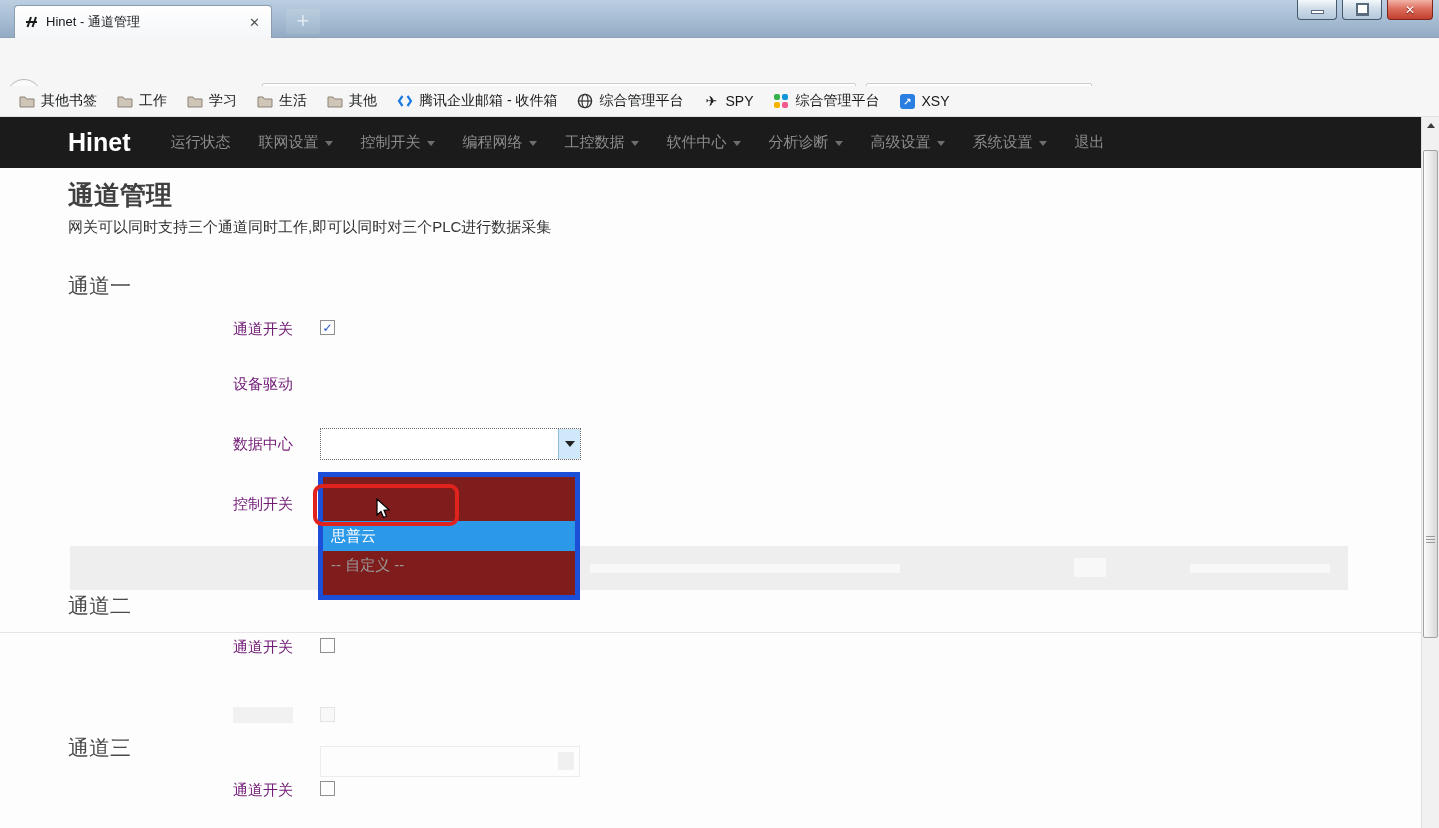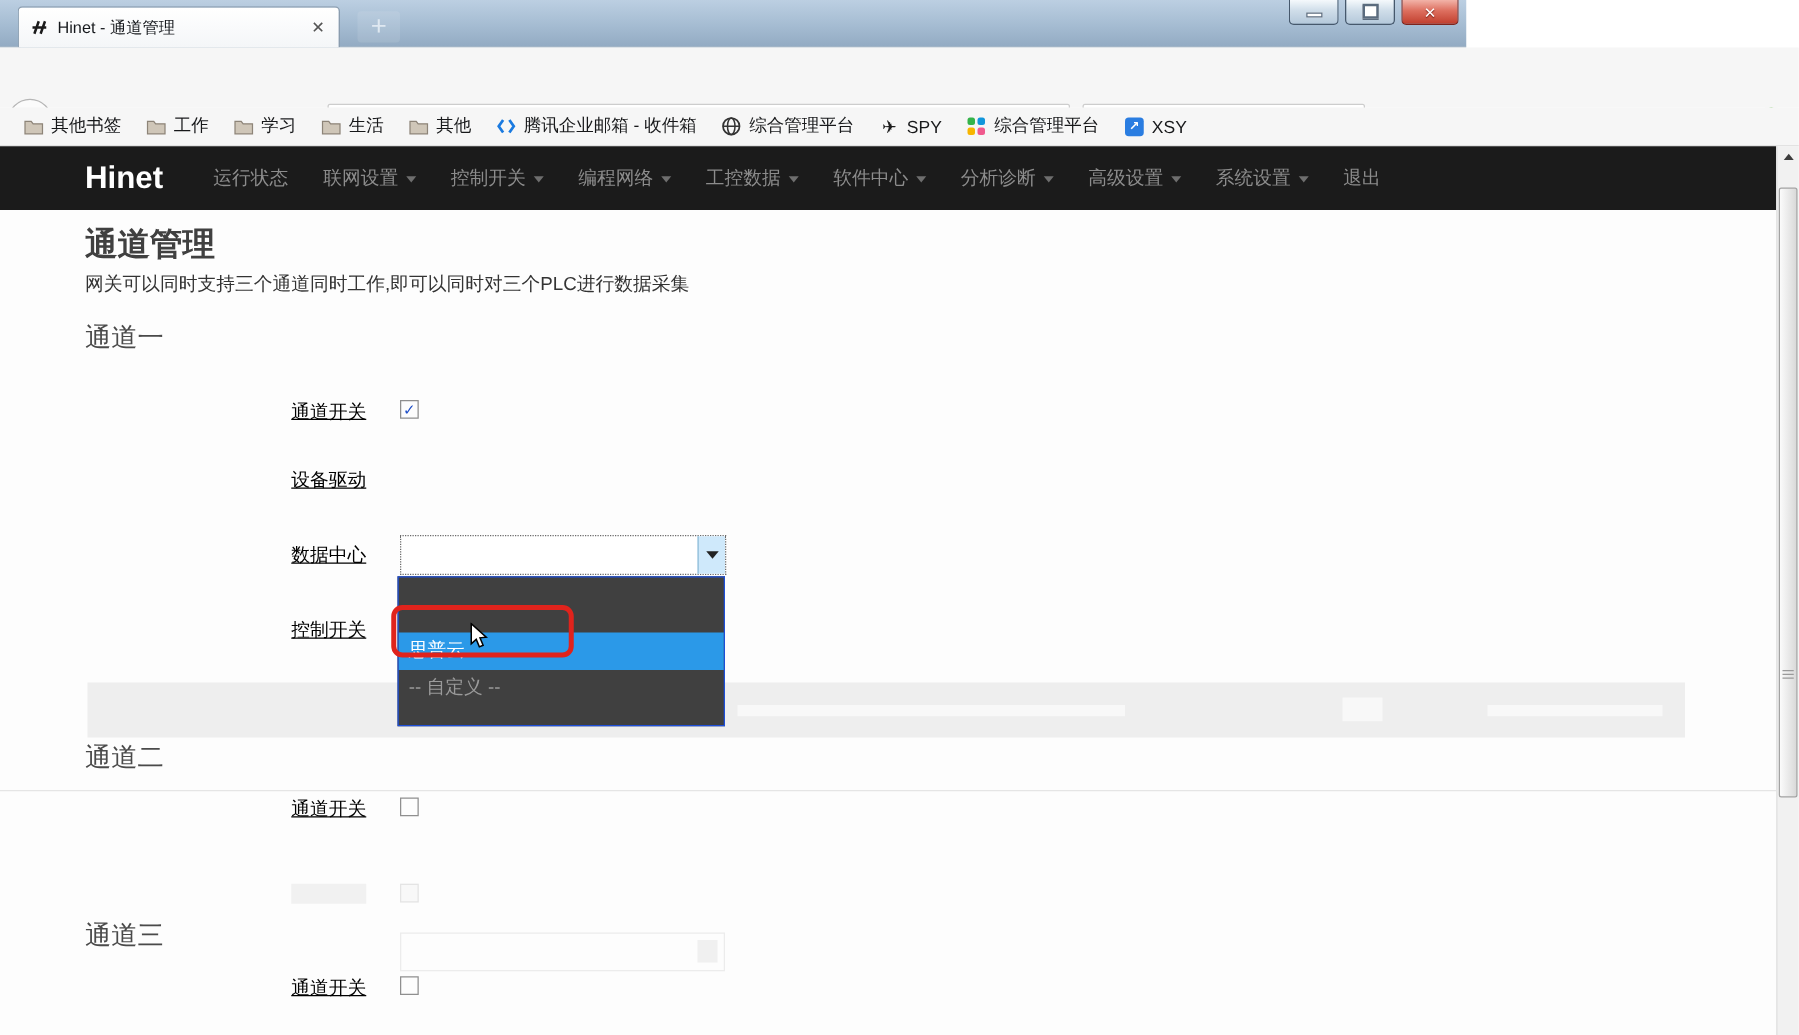--- a/index.html
+++ b/index.html
@@ -1,21 +1,21 @@
 <!DOCTYPE html>
 <html><head>
 <meta charset="utf-8">
 <style>
   * { margin:0; padding:0; box-sizing:border-box; }
   html,body { width:1439px; height:828px; overflow:hidden; background:#fff;
               font-family:"Liberation Sans","DejaVu Sans",sans-serif; }
   .app { position:absolute; top:0; left:0; width:1439px; height:828px; }
 
   
-  .titlebar { position:absolute; top:0; left:0; width:1173px; height:38px;
+  .titlebar { position:absolute; top:0; left:0; width:1439px; height:38px;
               background:linear-gradient(#bccfe2,#a5bcd2 55%,#93abc3); border-bottom:1px solid #8ba2b8; }
   .tab { position:absolute; left:14px; top:5px; width:258px; height:33px;
          background:linear-gradient(#fff,#f4f6f8); border:1px solid #8a9cae; border-bottom:none;
          border-radius:4px 4px 0 0; display:flex; align-items:center; padding:0 8px; }
   .favicon { width:16px; height:16px; margin-right:7px; flex:0 0 auto; }
   .tab-title { font-size:13px; color:#15181c; flex:1 1 auto; white-space:nowrap; overflow:hidden; }
   .tab-close { font-size:13px; color:#555; padding:0 3px; cursor:default; }
   .newtab { position:absolute; left:286px; top:9px; width:34px; height:25px; border-radius:3px;
             color:#dfe8f1; font-size:22px; line-height:23px; text-align:center;
             background:rgba(255,255,255,0.10); }
@@ -80,38 +80,38 @@
   .navitems { display:flex; align-items:center; margin-left:40px; gap:28px; }
   .navitem { font-size:15px; color:#8c8c8c; display:flex; align-items:center; white-space:nowrap; }
   .caret { width:0; height:0; border-left:4px solid transparent; border-right:4px solid transparent;
            border-top:5px solid #6e6e6e; margin-left:6px; margin-top:2px; }
 
   
   .page { position:absolute; top:168px; left:0; width:1421px; height:660px; background:#fdfdfd; }
   .pg-title { position:absolute; left:68px; top:10px; font-size:26px; font-weight:bold; color:#404040; }
   .pg-sub   { position:absolute; left:68px; top:50px; font-size:15px; color:#333; }
   .sec-h { position:absolute; left:68px; font-size:21px; color:#4a4a4a; }
-  .flabel { position:absolute; font-size:15px; color:#000000;text-decoration:underline; }
+  .flabel { position:absolute; font-size:15px; color:#701a75; }
   .cb { position:absolute; width:15px; height:15px; background:#fdfdfd; border:1px solid #8f8f8f;
         display:flex; align-items:center; justify-content:center; }
   .cb .chk { color:#1f4fc8; font-size:12px; font-weight:bold; line-height:12px; }
   .cb.ghosted { border-color:#e4e4e4; background:#f8f8f8; }
 
   .select { position:absolute; height:33px; width:261px; background:#fff; border:1px solid #9a9a9a; }
   .select .val { position:absolute; left:10px; top:0; line-height:31px; font-size:14px; color:#555; }
   .select .btn { position:absolute; right:0; top:0; bottom:0; width:22px;
                  background:linear-gradient(#f8f8f8,#dcdcdc); border-left:1px solid #9a9a9a;
                  display:flex; align-items:center; justify-content:center; }
   .select.focused { border:1px dotted #6b6b6b; }
   .select.focused .btn { background:#cfe9fb; border-left:1px solid #8fbcd8; }
   .tri-down { width:0; height:0; border-left:5px solid transparent; border-right:5px solid transparent;
               border-top:6px solid #222; }
 
-  .ddlist { position:absolute; left:318px; top:293px; width:262px; background:#404040;
-            border:1px solid #1d4ed8; z-index:10; }
+  .ddlist { position:absolute; left:318px; top:304px; width:262px; background:#7f1d1d;
+            border:5px solid #1d4ed8; z-index:10; }
   .dd-opt { height:44px; line-height:28px; padding-left:8px; font-size:15px; color:#333; }
   .dd-opt.hl { height:30px; line-height:30px; background:#2b99e8; color:#fff; }
   .dd-opt.muted { color:#9a9a9a; }
 
   .anno-box { position:absolute; left:313px; top:316px; width:146px; height:42px;
               border:4px solid #e0231c; border-radius:9px; z-index:12; }
   .cursor { position:absolute; left:376px; top:330px; z-index:13; }
 
   .ghost-band { position:absolute; left:70px; top:378px; width:1278px; height:44px; background:#eeeeee; }
   .ghost-band i { position:absolute; display:block; background:#f8f8f8; }
@@ -397,21 +397,21 @@
       <span class="navitem">
           <span>退出</span>
         </span>
     </div>
   </div>
 
   <div class="page">
     <div class="pg-title">通道管理</div>
     <div class="pg-sub">网关可以同时支持三个通道同时工作,即可以同时对三个PLC进行数据采集</div>
 
-    <div class="sec-h" style="top:88px">通道一</div>
+    <div class="sec-h" style="top:104px">通道一</div>
 
     <div class="flabel" style="left:233px; top:152px">通道开关</div>
     <div class="cb" style="left:320px; top:152px">
       <span class="chk">✓</span>
     </div>
 
     <div class="flabel" style="left:233px; top:207px">设备驱动</div>
 
     <div class="flabel" style="left:233px; top:267px">数据中心</div>
     <div class="select focused" style="left:320px; top:260px; height:32px">

